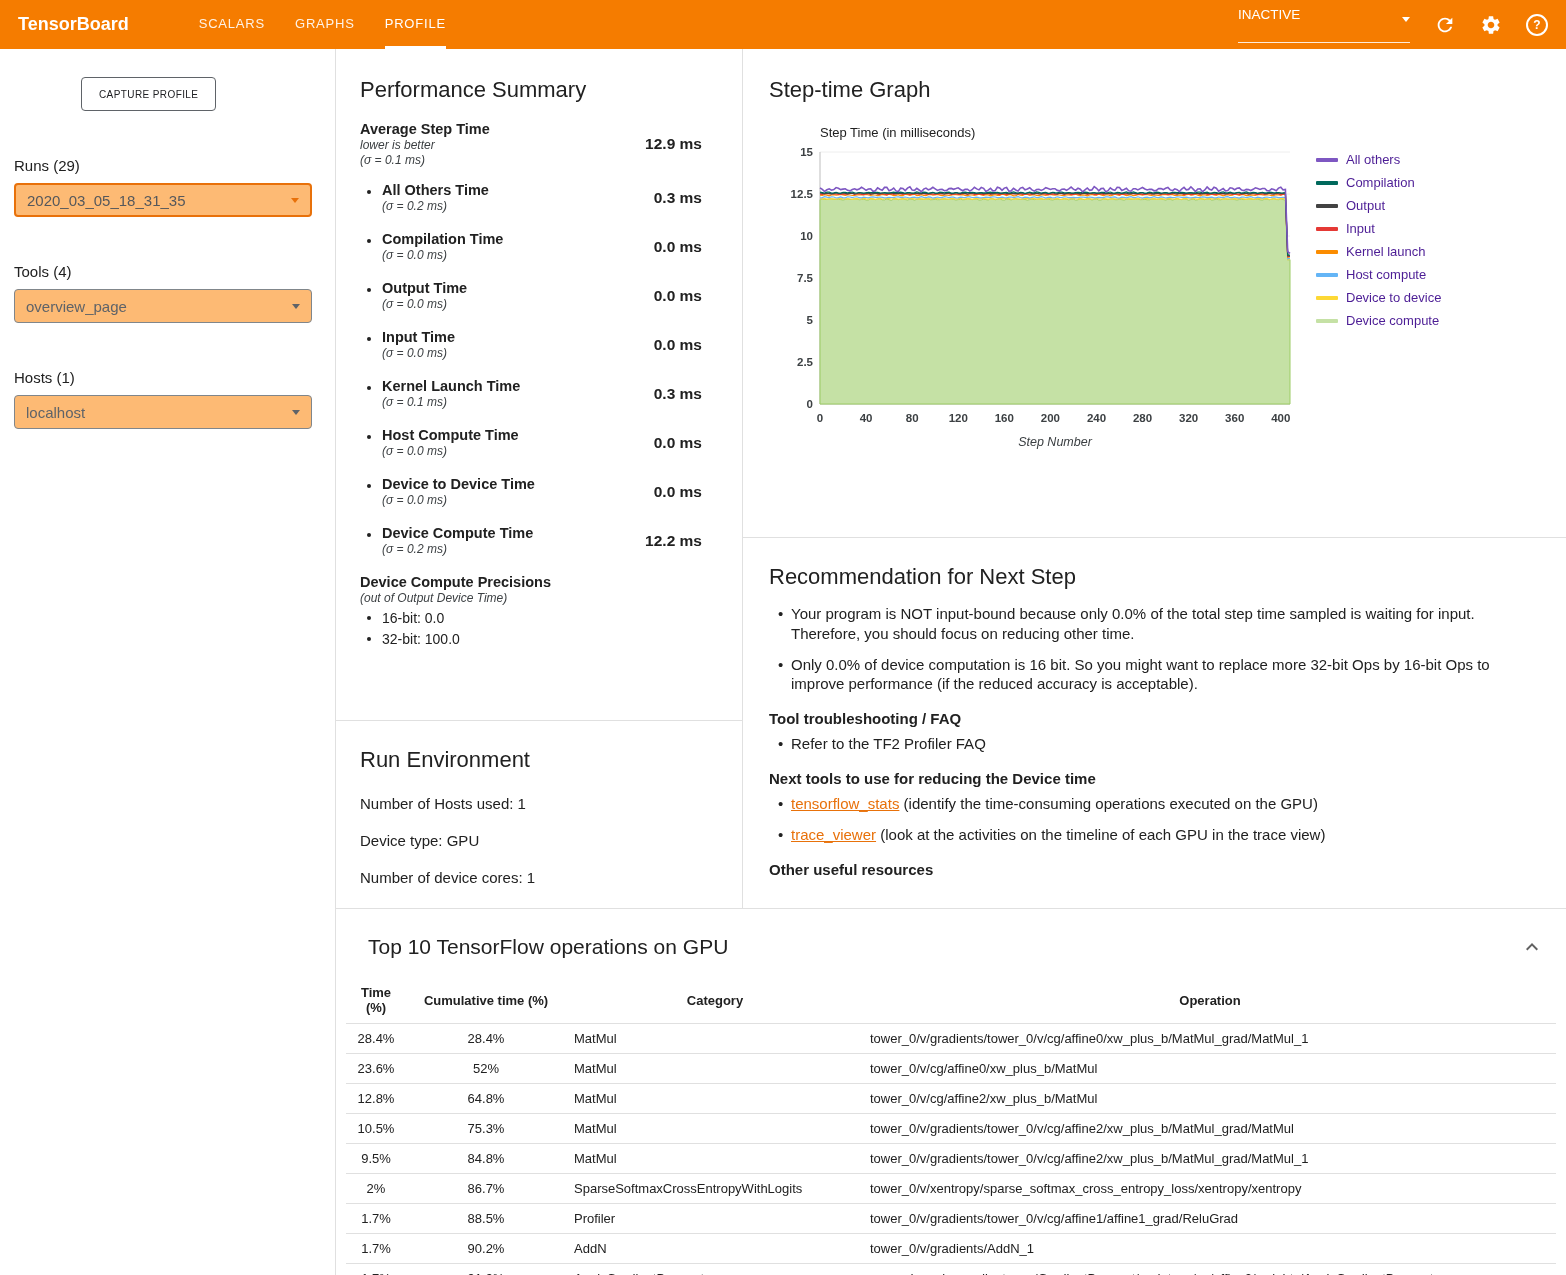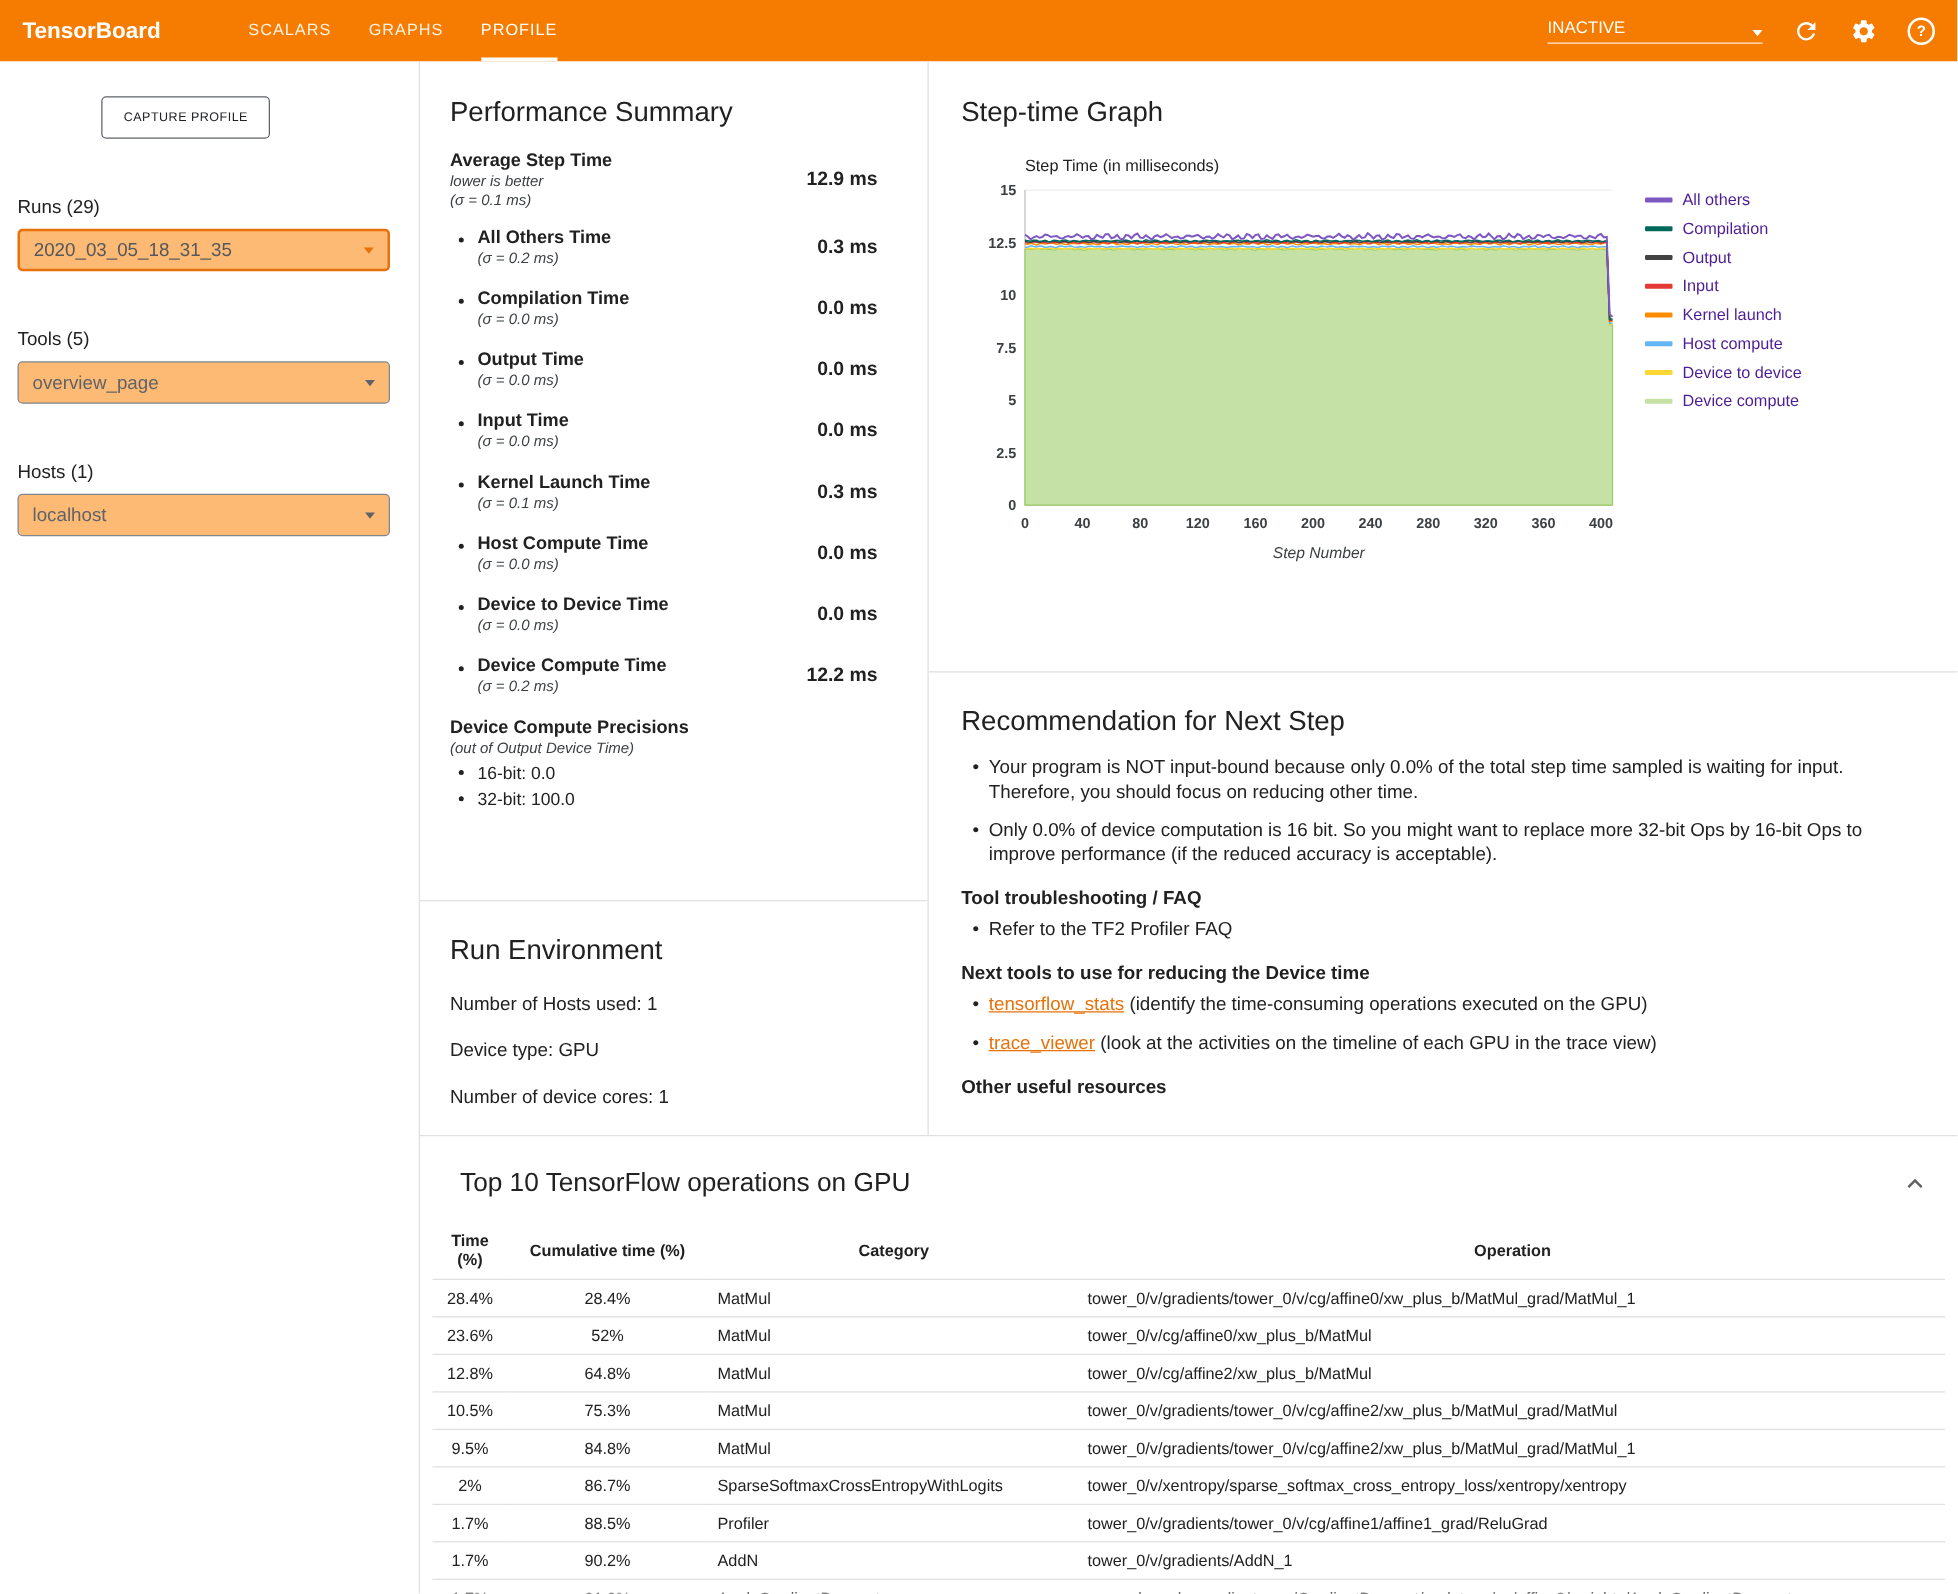--- a/index.html
+++ b/index.html
@@ -10,21 +10,21 @@
   
   .topbar{height:49px;background:var(--header-bg);display:flex;align-items:center;
           padding:0 18px;box-sizing:border-box;color:#fff;}
   .brand{font-size:18px;font-weight:700;margin-right:70px;}
   .tabs{display:flex;gap:30px;height:100%;}
   .tab{font-size:13px;font-weight:500;letter-spacing:.8px;display:flex;align-items:center;
        border-bottom:3px solid transparent;box-sizing:border-box;cursor:pointer;opacity:.9;}
   .tab.active{border-bottom-color:#fff;opacity:1;}
   .topbar-right{margin-left:auto;display:flex;align-items:center;gap:24px;}
   .status-select{width:172px;display:flex;align-items:flex-end;justify-content:space-between;
-       border-bottom:1px solid rgba(255,255,255,.85);padding-bottom:5px;font-size:13.5px;cursor:pointer;}
+       border-bottom:1px solid rgba(255,255,255,.85);padding-bottom:20px;font-size:13.5px;cursor:pointer;}
   .caret{width:0;height:0;border-left:4.5px solid transparent;border-right:4.5px solid transparent;
        border-top:5px solid #fff;}
   .caret.gray{border-top-color:#5f6368;}
   .caret.orange{border-top-color:var(--accent);}
   .icon-btn{width:22px;height:22px;cursor:pointer;display:flex;align-items:center;justify-content:center;}
   .help-circle{width:18px;height:18px;border:2px solid #fff;border-radius:50%;display:flex;
        align-items:center;justify-content:center;font-size:12px;font-weight:700;cursor:pointer;}
 
   
   .layout{display:flex;height:1226px;}
@@ -145,21 +145,21 @@
 
     <aside class="sidebar">
       <button class="capture-btn">CAPTURE PROFILE</button>
 
       <div class="field-label">Runs (29)</div>
       <div class="select runs">
         <span>2020_03_05_18_31_35</span>
         <span class="caret orange"></span>
       </div>
 
-      <div class="field-label">Tools (5)</div>
+      <div class="field-label">Tools (4)</div>
       <div class="select">
         <span>overview_page</span>
         <span class="caret gray"></span>
       </div>
 
       <div class="field-label">Hosts (1)</div>
       <div class="select">
         <span>localhost</span>
         <span class="caret gray"></span>
       </div>

